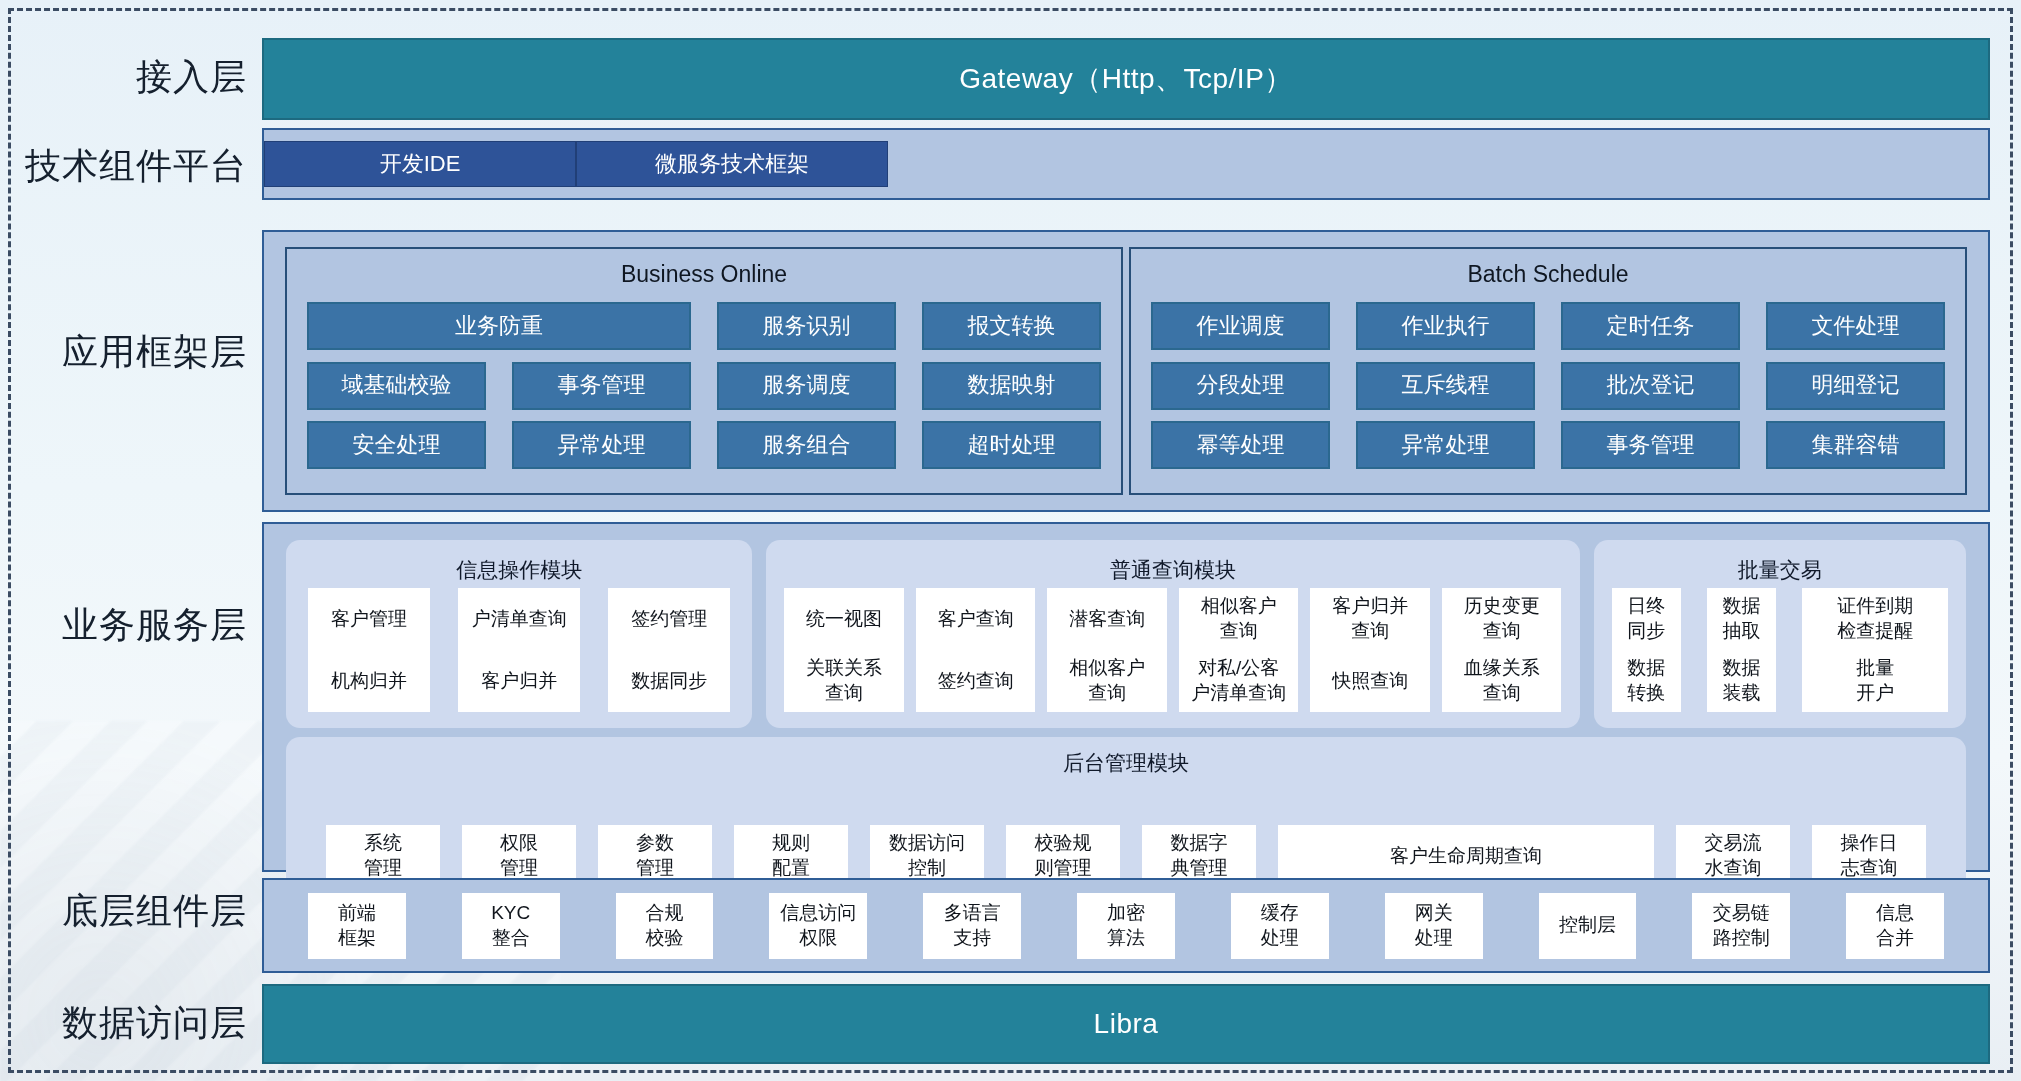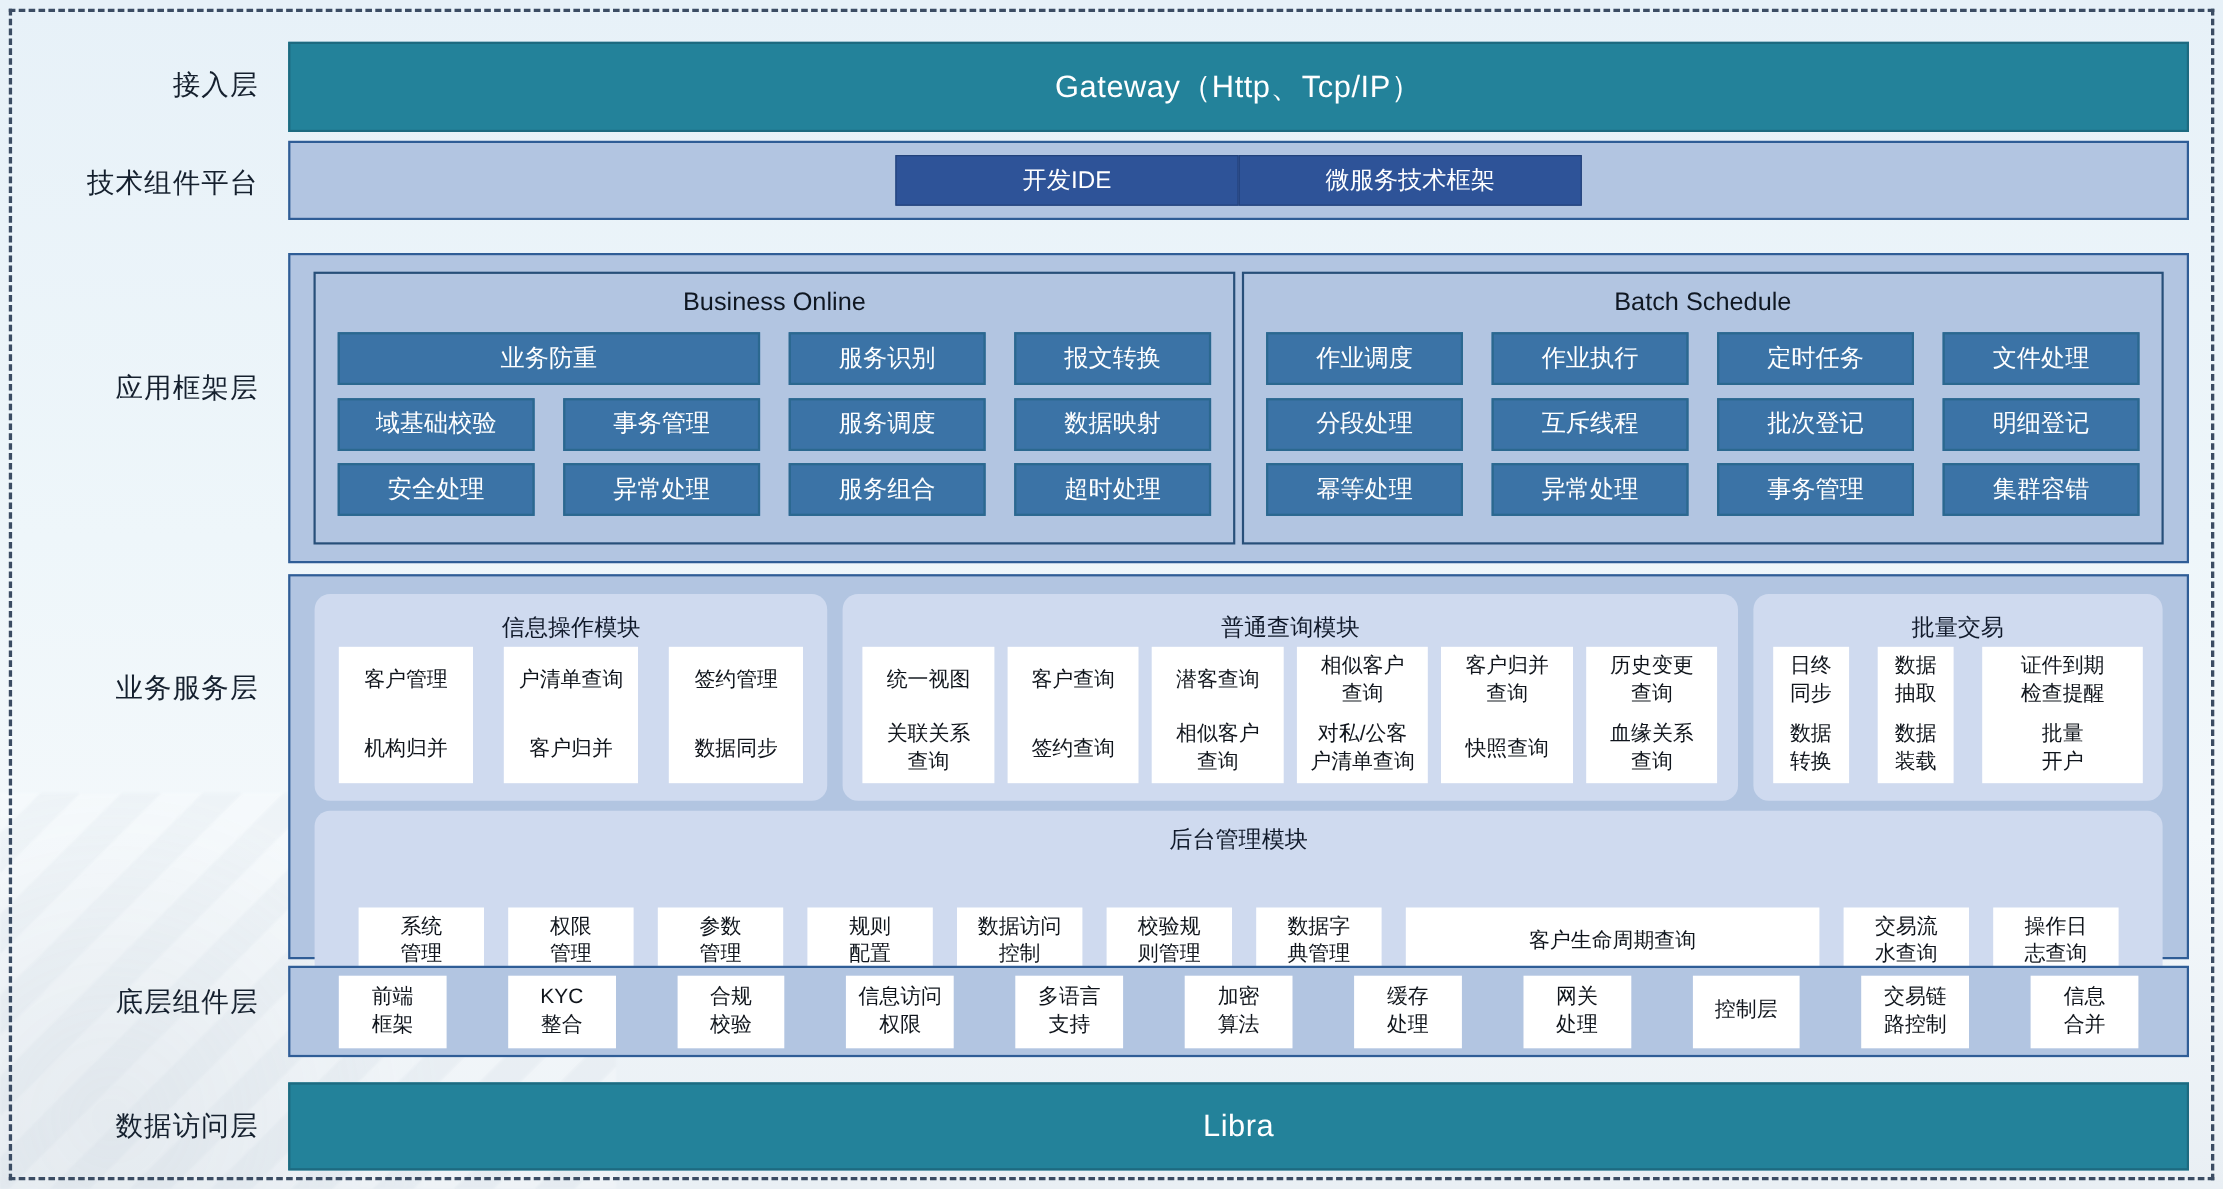--- a/index.html
+++ b/index.html
@@ -21,34 +21,34 @@
     position:absolute; left:0; bottom:0; width:560px; height:360px;
     background:
       radial-gradient(circle at 18% 82%, rgba(185,195,205,.38), transparent 55%),
       repeating-linear-gradient(135deg, rgba(255,255,255,.5) 0 26px, rgba(205,212,220,.25) 26px 52px);
     opacity:.45; filter:blur(1px);
   }
   .frame{
     position:absolute; inset:8px; border:3px dashed #3b4c63; pointer-events:none;
   }
   .layer-label{
-    position:absolute; left:0; width:235px; text-align:right;
+    position:absolute; left:12px; width:235px; text-align:right;
     transform:translateY(-50%);
-    font-size:25px; color:#15202e; letter-spacing:1px; white-space:nowrap;
+    font-size:36px; color:#15202e; letter-spacing:1px; white-space:nowrap;
   }
   .row{ position:absolute; left:262px; width:1728px; }
   .bar{
     display:flex; align-items:center; justify-content:center;
     background:var(--teal); border:2px solid var(--teal-border);
     color:#fff; font-size:28px; letter-spacing:.5px;
   }
   
   .tech-row{
     background:var(--container-bg); border:2px solid var(--container-border);
-    display:flex; align-items:center; justify-content:center;
+    display:flex; align-items:center; justify-content:flex-start;
   }
   .dark-box{
     width:312px; height:46px; background:var(--dark-box);
     border:1px solid var(--dark-box-border);
     display:flex; align-items:center; justify-content:center;
     color:#fff; font-size:22px;
   }
   
   .appfw{
     background:var(--container-bg); border:2px solid var(--container-border);
@@ -247,21 +247,21 @@
 典管理</div>
         <div class="white-box wide">客户生命周期查询</div>
         <div class="white-box">交易流
 水查询</div>
         <div class="white-box">操作日
 志查询</div>
       </div>
   </div>
 </div>
 
-<div class="row basecomp" style="top:878px;height:83px">
+<div class="row basecomp" style="top:878px;height:95px">
 
 <div class="white-box">前端
 框架</div>
     <div class="white-box">KYC
 整合</div>
     <div class="white-box">合规
 校验</div>
     <div class="white-box">信息访问
 权限</div>
     <div class="white-box">多语言

